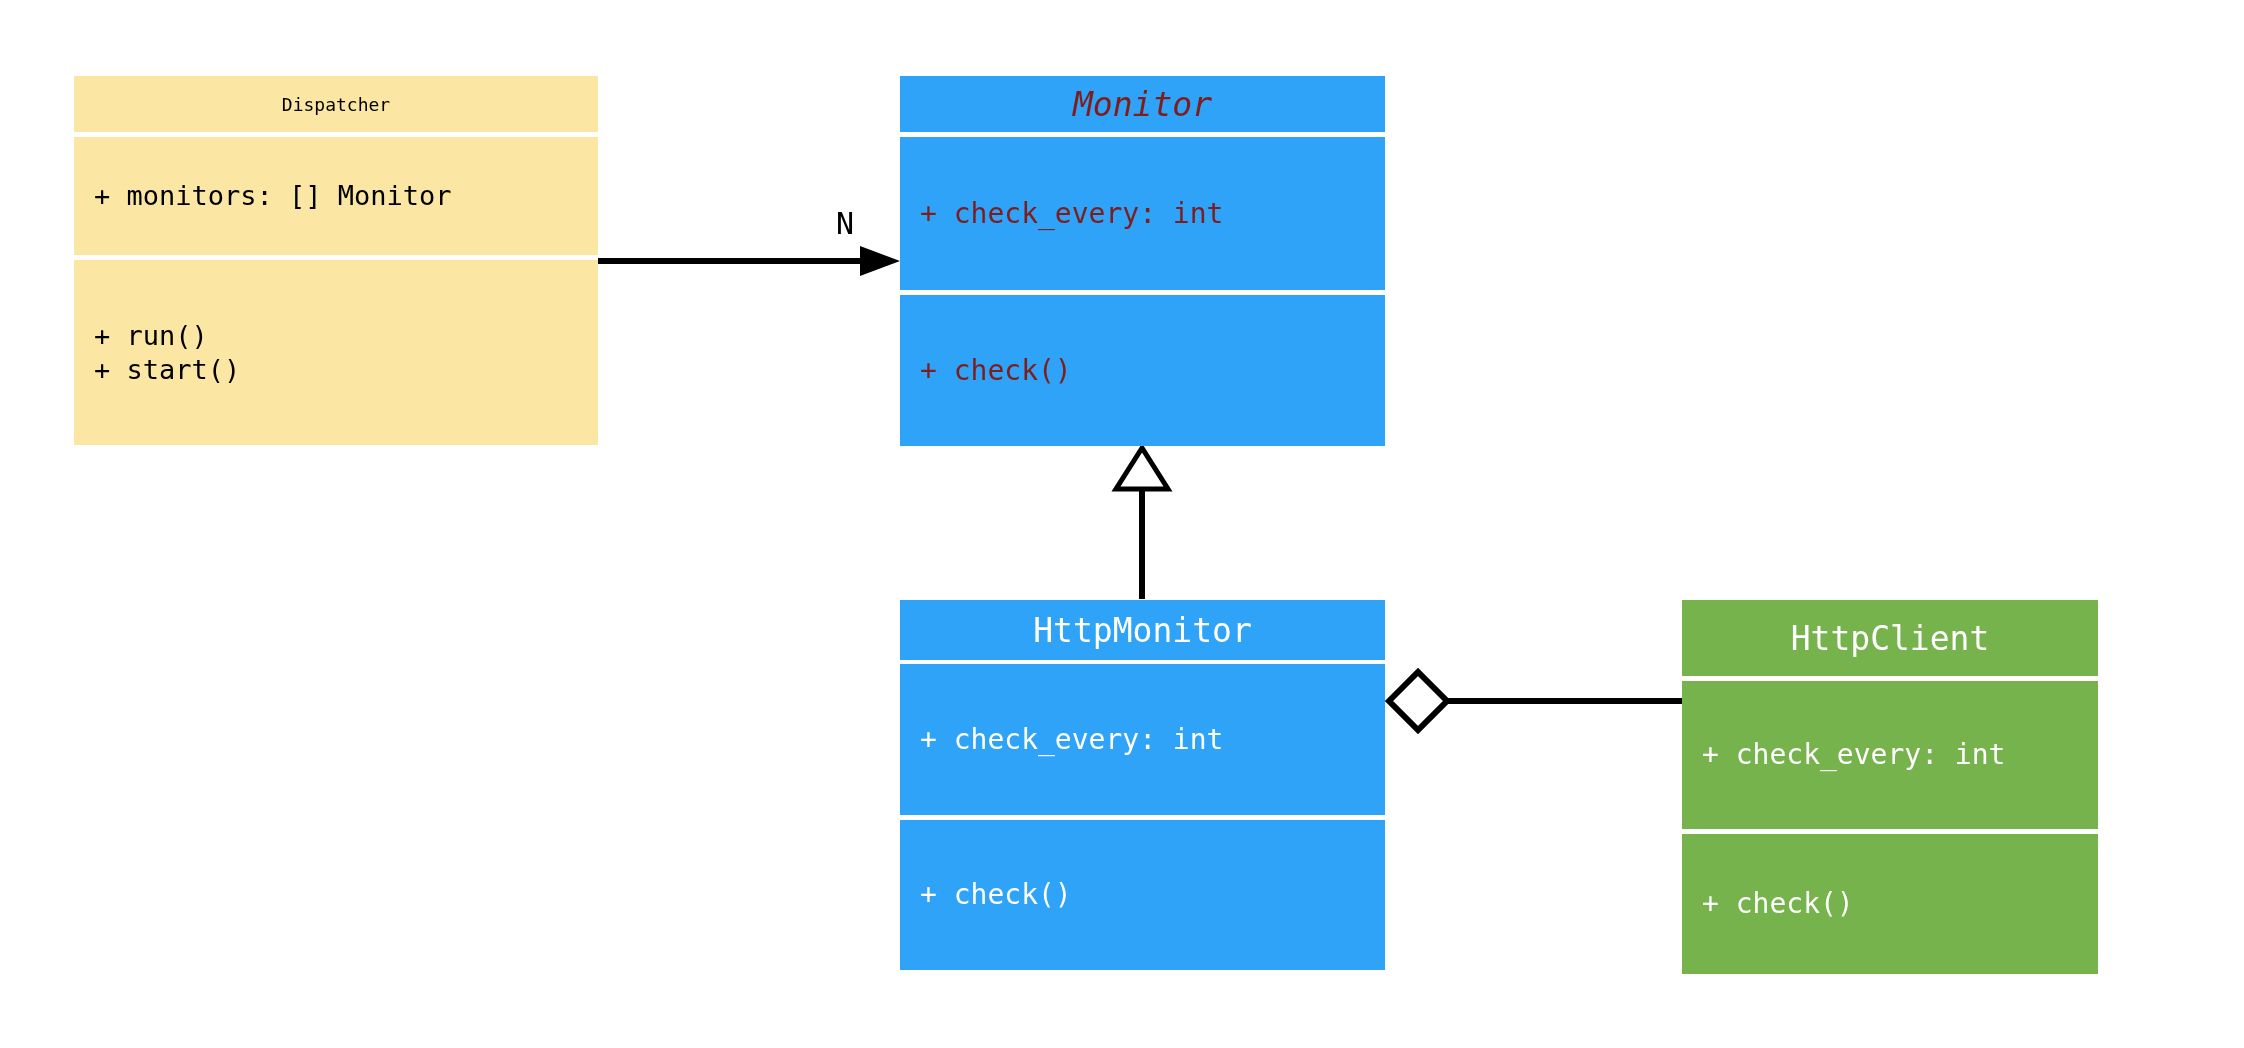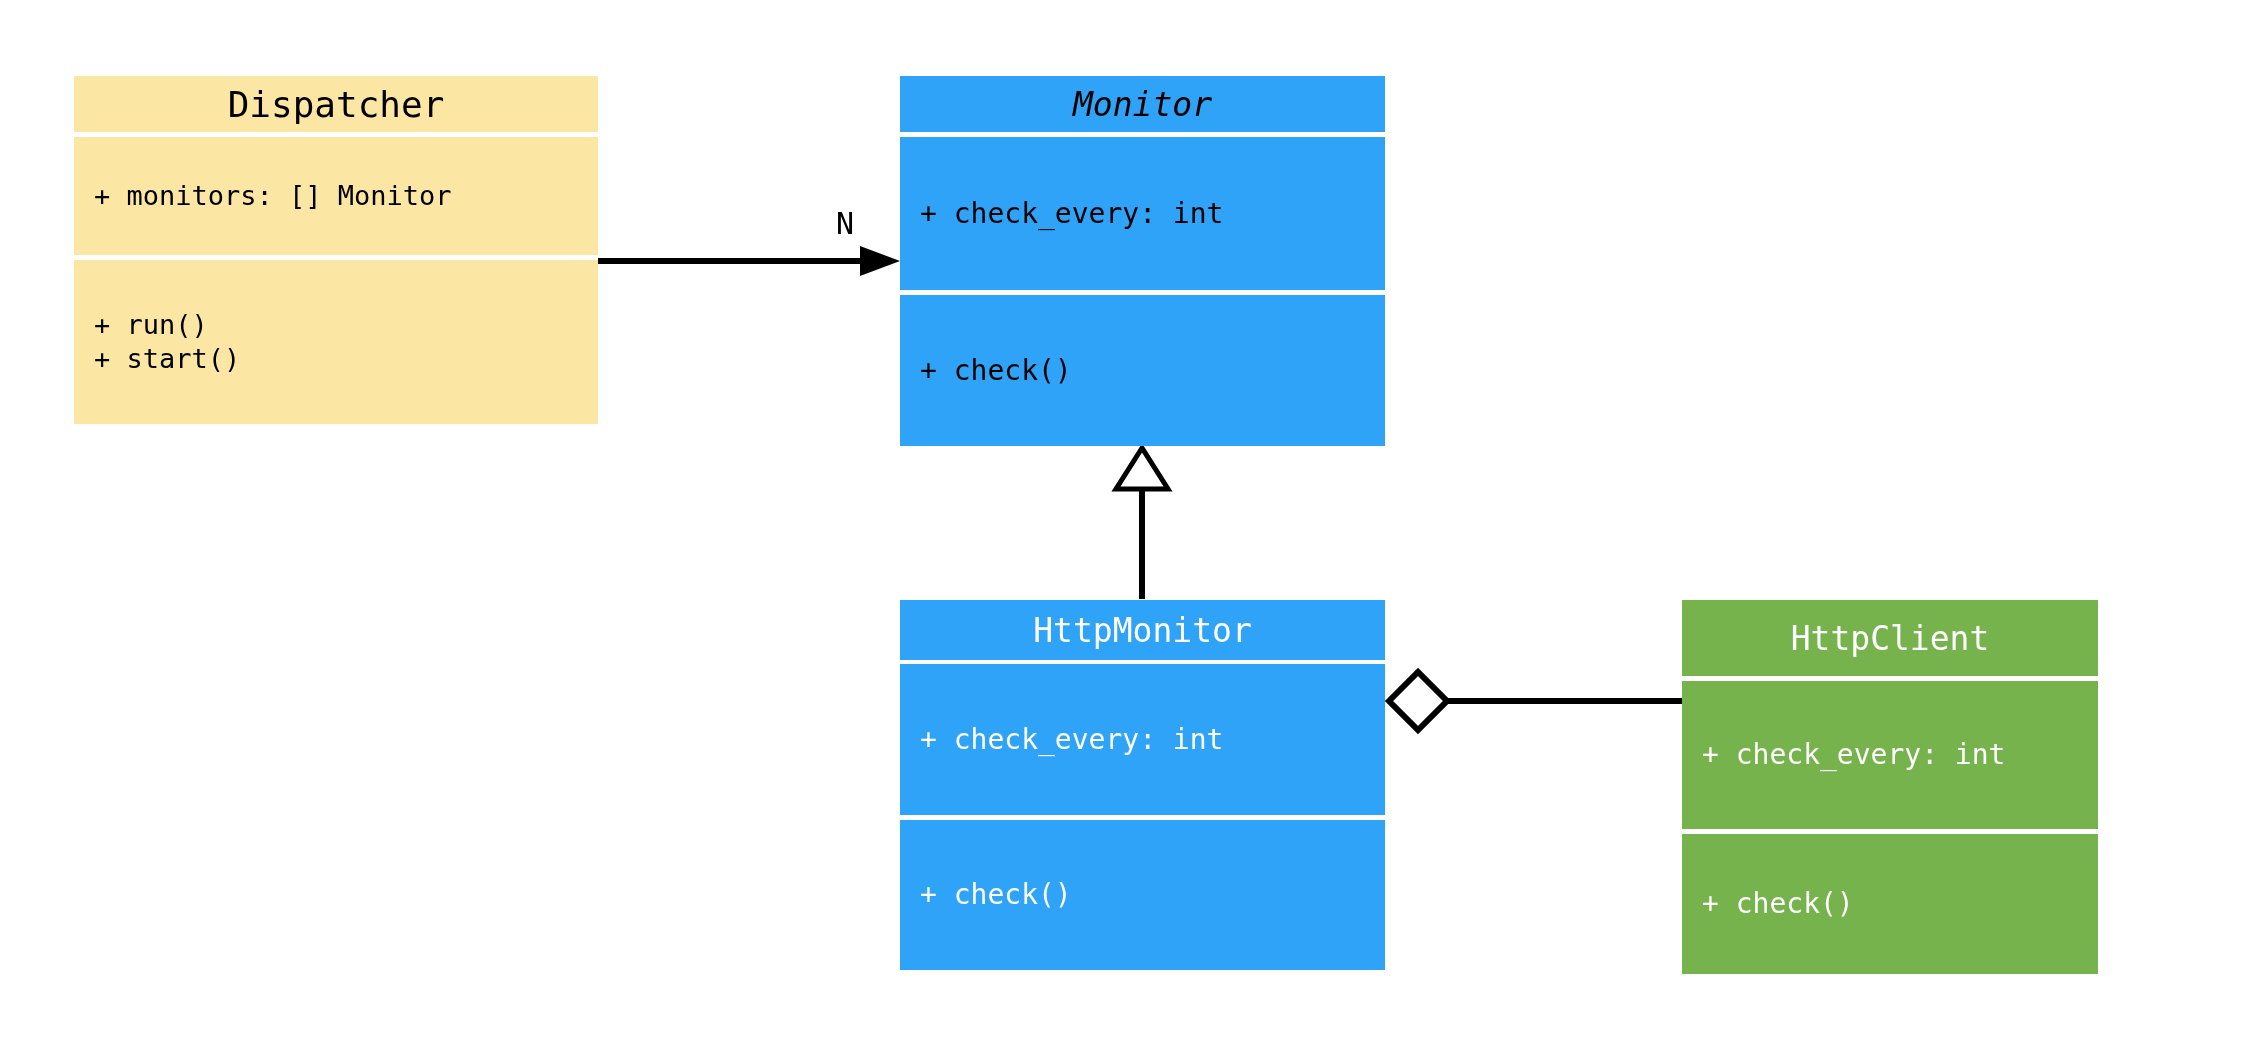--- a/index.html
+++ b/index.html
@@ -38,21 +38,21 @@
     display: flex;
     flex-direction: column;
     justify-content: center;
   }
   .member {
     font-size: 28px;
     line-height: 34px;
     padding-left: 20px;
     white-space: pre;
   }
-  .uml-class.small-font .title { font-size: 36px; }
+  .uml-class.small-font .title { font-size: 18px; }
   .uml-class.small-font .member { font-size: 27px; }
   .mult-label {
     position: absolute;
     left: 830px;
     top: 206px;
     width: 30px;
     height: 36px;
     font-size: 30px;
     line-height: 36px;
     text-align: center;
@@ -82,27 +82,27 @@
     </g>
   </svg>
 
   <div class="mult-label">N</div>
 
   <div class="uml-class small-font" style="left: 74px; top: 76px; width: 524px; color: rgb(0, 0, 0);">
     <div class="compartment title" style="height: 56px; background-color: rgb(251, 231, 163);">Dispatcher</div>
     <div class="compartment members" style="height: 118px; background-color: rgb(251, 231, 163);">
       <div class="member">+ monitors: [] Monitor</div>
     </div>
-    <div class="compartment members" style="height: 164px; background-color: rgb(251, 231, 163);">
+    <div class="compartment members" style="height: 185px; background-color: rgb(251, 231, 163);">
       <div class="member">+ run()</div>
       <div class="member">+ start()</div>
     </div>
   </div>
 
-  <div class="uml-class" style="left: 900px; top: 76px; width: 485px; color: #000000;">
+  <div class="uml-class" style="left: 900px; top: 76px; width: 485px; color: #7f1d1d;">
     <div class="compartment title abstract" style="height: 56px; background-color: rgb(47, 163, 247);">Monitor</div>
     <div class="compartment members" style="height: 153px; background-color: rgb(47, 163, 247);">
       <div class="member">+ check_every: int</div>
     </div>
     <div class="compartment members" style="height: 151px; background-color: rgb(47, 163, 247);">
       <div class="member">+ check()</div>
     </div>
   </div>
 
   <div class="uml-class" style="left: 900px; top: 600px; width: 485px; color: rgb(255, 255, 255);">

